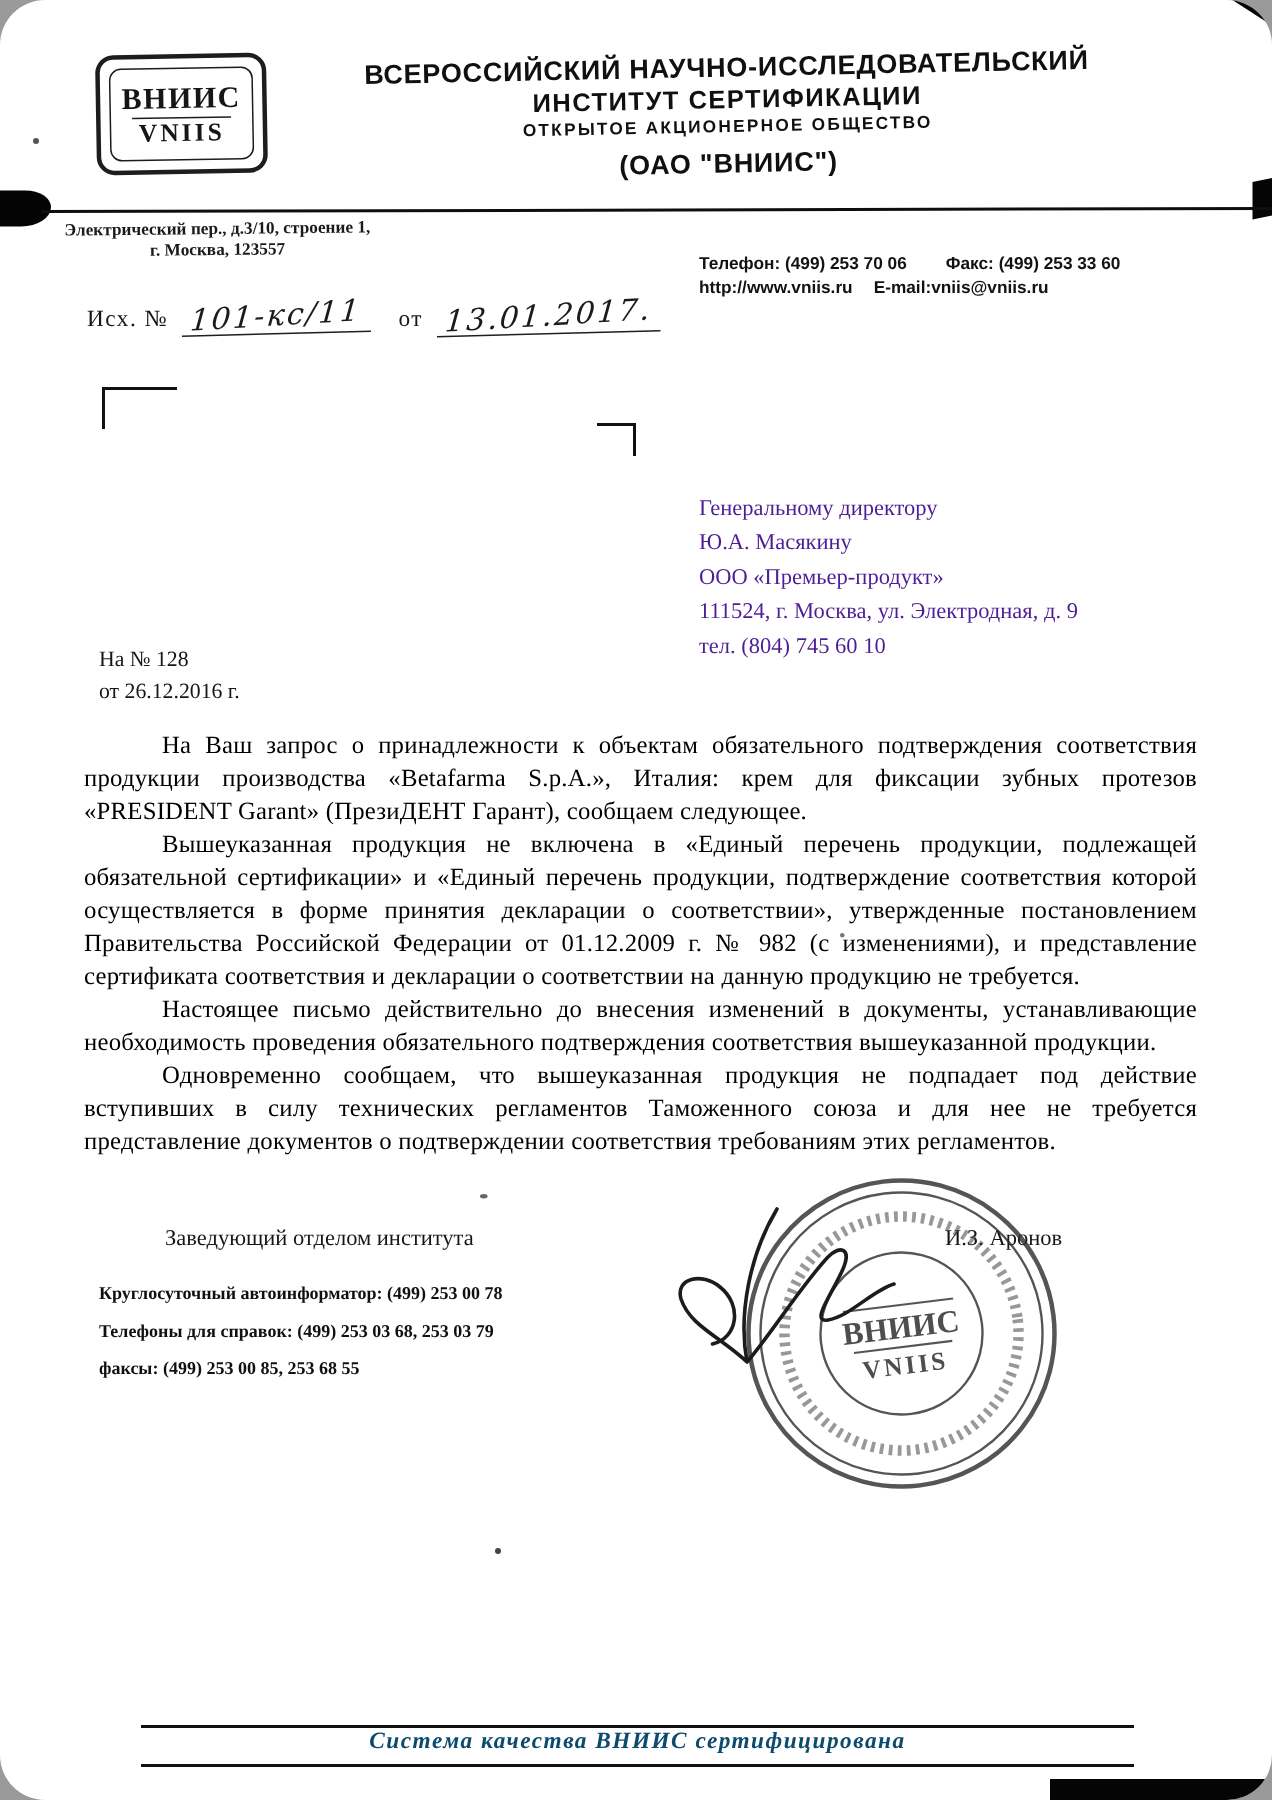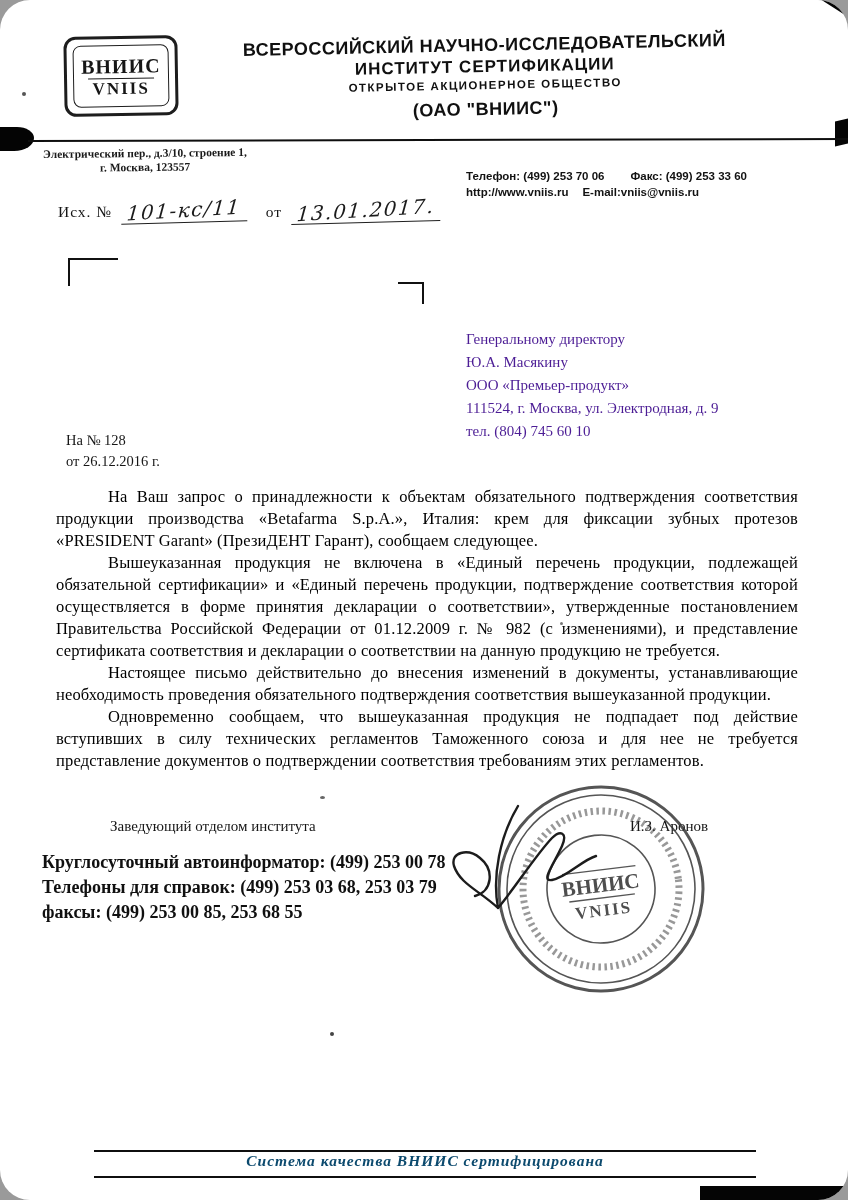--- a/index.html
+++ b/index.html
@@ -61,21 +61,21 @@
   .body-text{
     position:absolute;left:56px;top:486px;width:742px;
     font-size:16.5px;line-height:22px;text-align:justify;color:#000000;
     letter-spacing:.15px;
   }
   .body-text p{margin:0;text-indent:52px;}
   
   .signature-row{position:absolute;left:110px;top:818px;width:650px;font-size:15px;}
   .sig-position{position:absolute;left:0;top:0;}
   .sig-name{position:absolute;left:520px;top:0;}
-  .contacts{position:absolute;left:42px;top:850px;font-weight:bold;font-size:18px;line-height:25px;color:#101010;}
+  .contacts{position:absolute;left:66px;top:850px;font-weight:bold;font-size:12px;line-height:25px;color:#101010;}
   
   .stamp{position:absolute;left:492px;top:780px;width:218px;height:218px;opacity:.8;transform:rotate(-7deg);}
   .squiggle{position:absolute;left:440px;top:796px;width:210px;height:125px;}
   
   .footer-rule-top{position:absolute;left:94px;top:1150px;width:662px;border-top:2px solid #0f0f0f;}
   .footer-rule-bottom{position:absolute;left:94px;top:1176px;width:662px;border-top:2px solid #0f0f0f;}
   .footer-text{
     position:absolute;left:94px;top:1152px;width:662px;text-align:center;
     font-style:italic;font-weight:bold;font-size:15.5px;letter-spacing:1px;color:#0c4a6e;
   }

